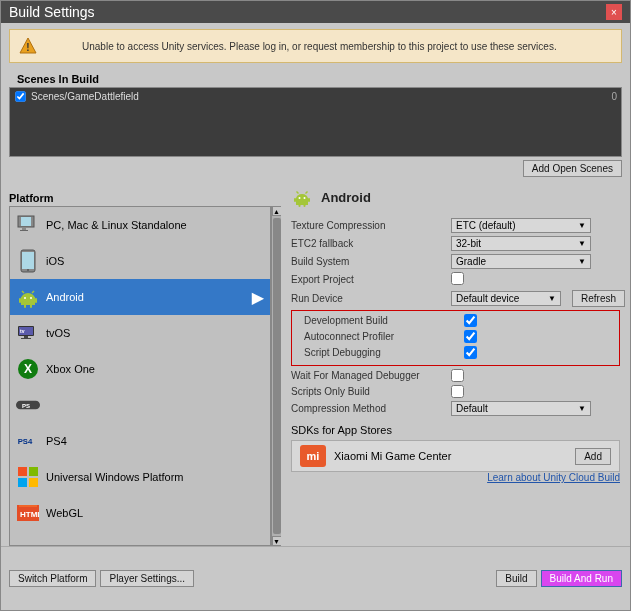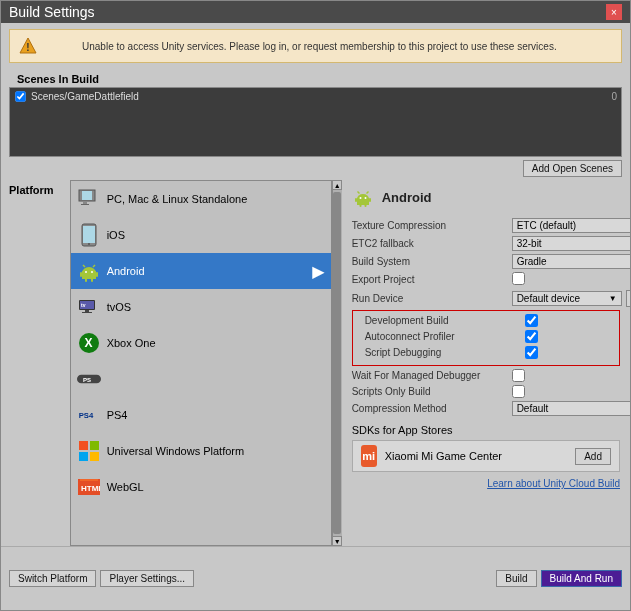--- a/index.html
+++ b/index.html
@@ -105,33 +105,34 @@
     }
     .btn {
       background: #d4d4d4;
       border: 1px solid #888;
       padding: 2px 8px;
       font-size: 10px;
       cursor: pointer;
       color: #111;
     }
     .btn-blue {
-      background: #4c1d95;
+      background: #d946ef;
       color: #fff;
       border: 1px solid #3a6aaa;
     }
     .main-content {
       display: flex;
       flex: 1;
       overflow: hidden;
     }
     .platform-section {
       display: flex;
-      flex-direction: row;
-      flex-shrink: 0;
+      flex-direction: column;
+      flex-shrink: 0;
+      margin-top: 8px;
     }
     .platform-label {
       font-weight: bold;
       padding: 4px 8px 2px 8px;
       font-size: 11px;
     }
     .platform-list-container {
       display: flex;
       flex: 1;
       overflow: hidden;
@@ -247,21 +248,21 @@
       align-items: center;
       gap: 4px;
     }
     .checkbox-row input[type=checkbox] {
       width: 13px;
       height: 13px;
     }
     .run-device-row {
       display: flex;
       align-items: center;
-      gap: 4px;
+      gap: 11px;
     }
     .run-device-dropdown {
       background: #d8d8d8;
       border: 1px solid #888;
       padding: 1px 4px;
       font-size: 10px;
       width: 110px;
       display: flex;
       align-items: center;
       justify-content: space-between;
@@ -282,38 +283,37 @@
     }
     .sdk-item {
       display: flex;
       align-items: center;
       background: #d8d8d8;
       border: 1px solid #aaa;
       padding: 4px 8px;
       gap: 8px;
     }
     .mi-icon {
-      width: 16px;
+      width: 26px;
       height: 22px;
       background: #e85a2b;
       color: #fff;
       display: flex;
       align-items: center;
       justify-content: center;
       font-weight: bold;
       font-size: 11px;
       border-radius: 3px;
     }
     .sdk-name { flex: 1; font-size: 11px; }
     .cloud-build-link {
       text-align: right;
       font-size: 10px;
       color: #2255aa;
       text-decoration: underline;
-      margin-top: 6px;
       cursor: pointer;
     }
     .bottom-bar {
       display: flex;
       align-items: center;
       padding: 23px 8px;
       background: #c8c8c8;
       border-top: 1px solid #aaa;
       gap: 4px;
       flex-shrink: 0;

